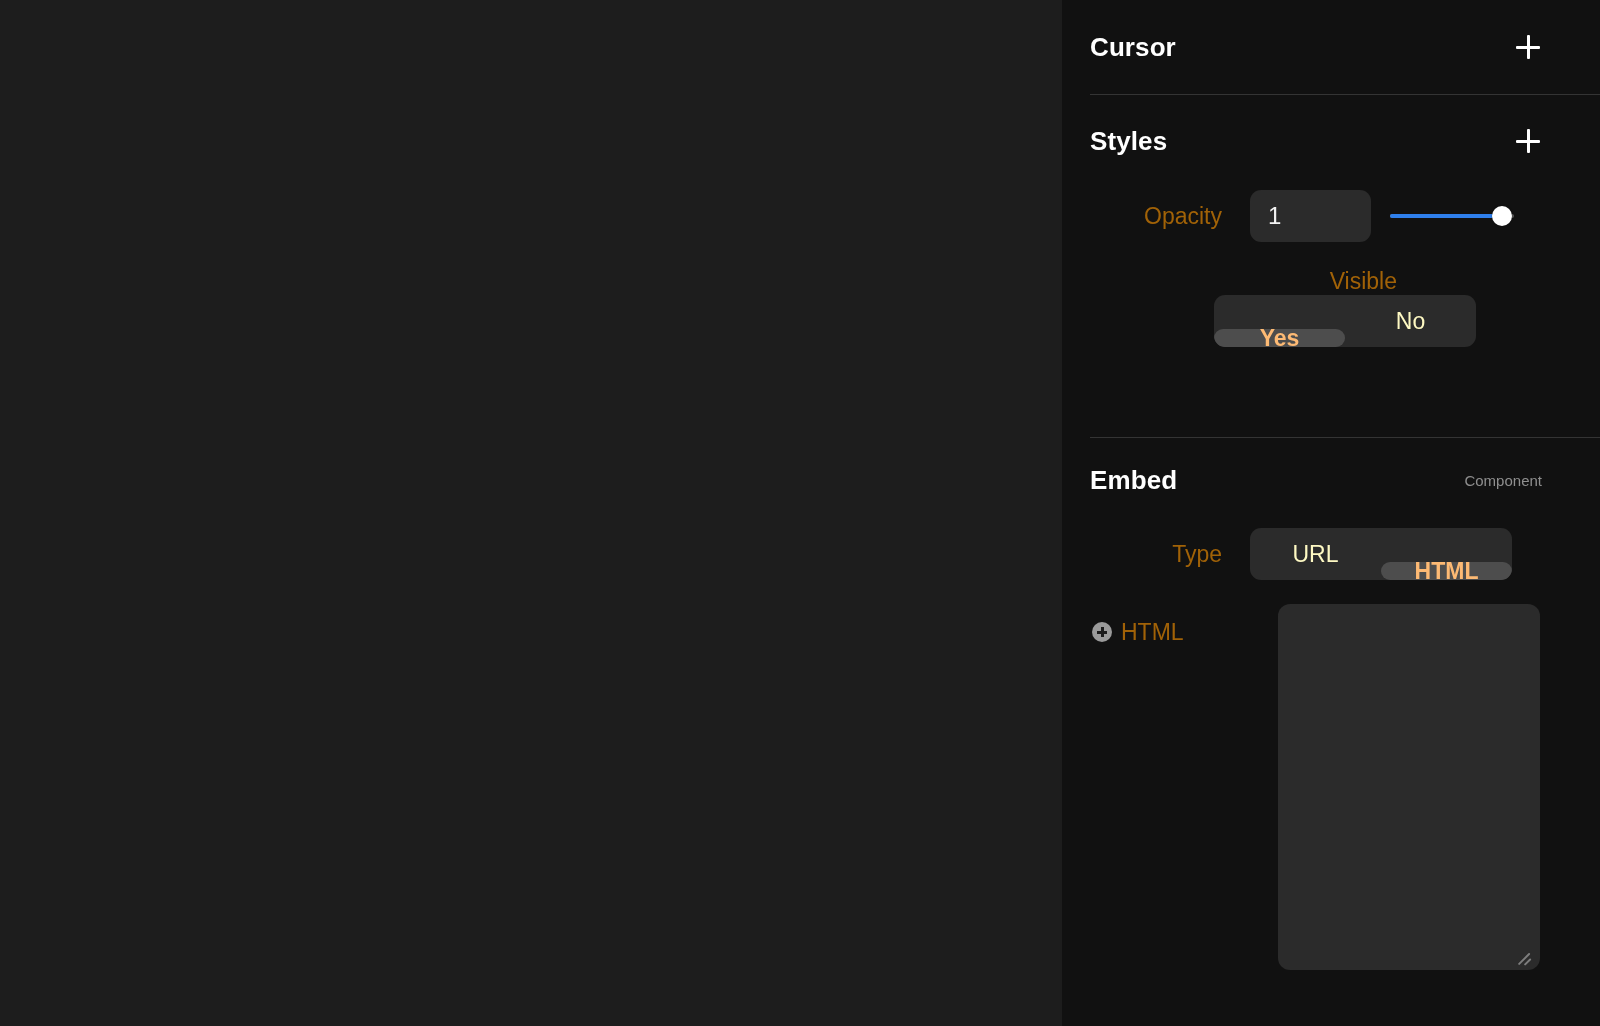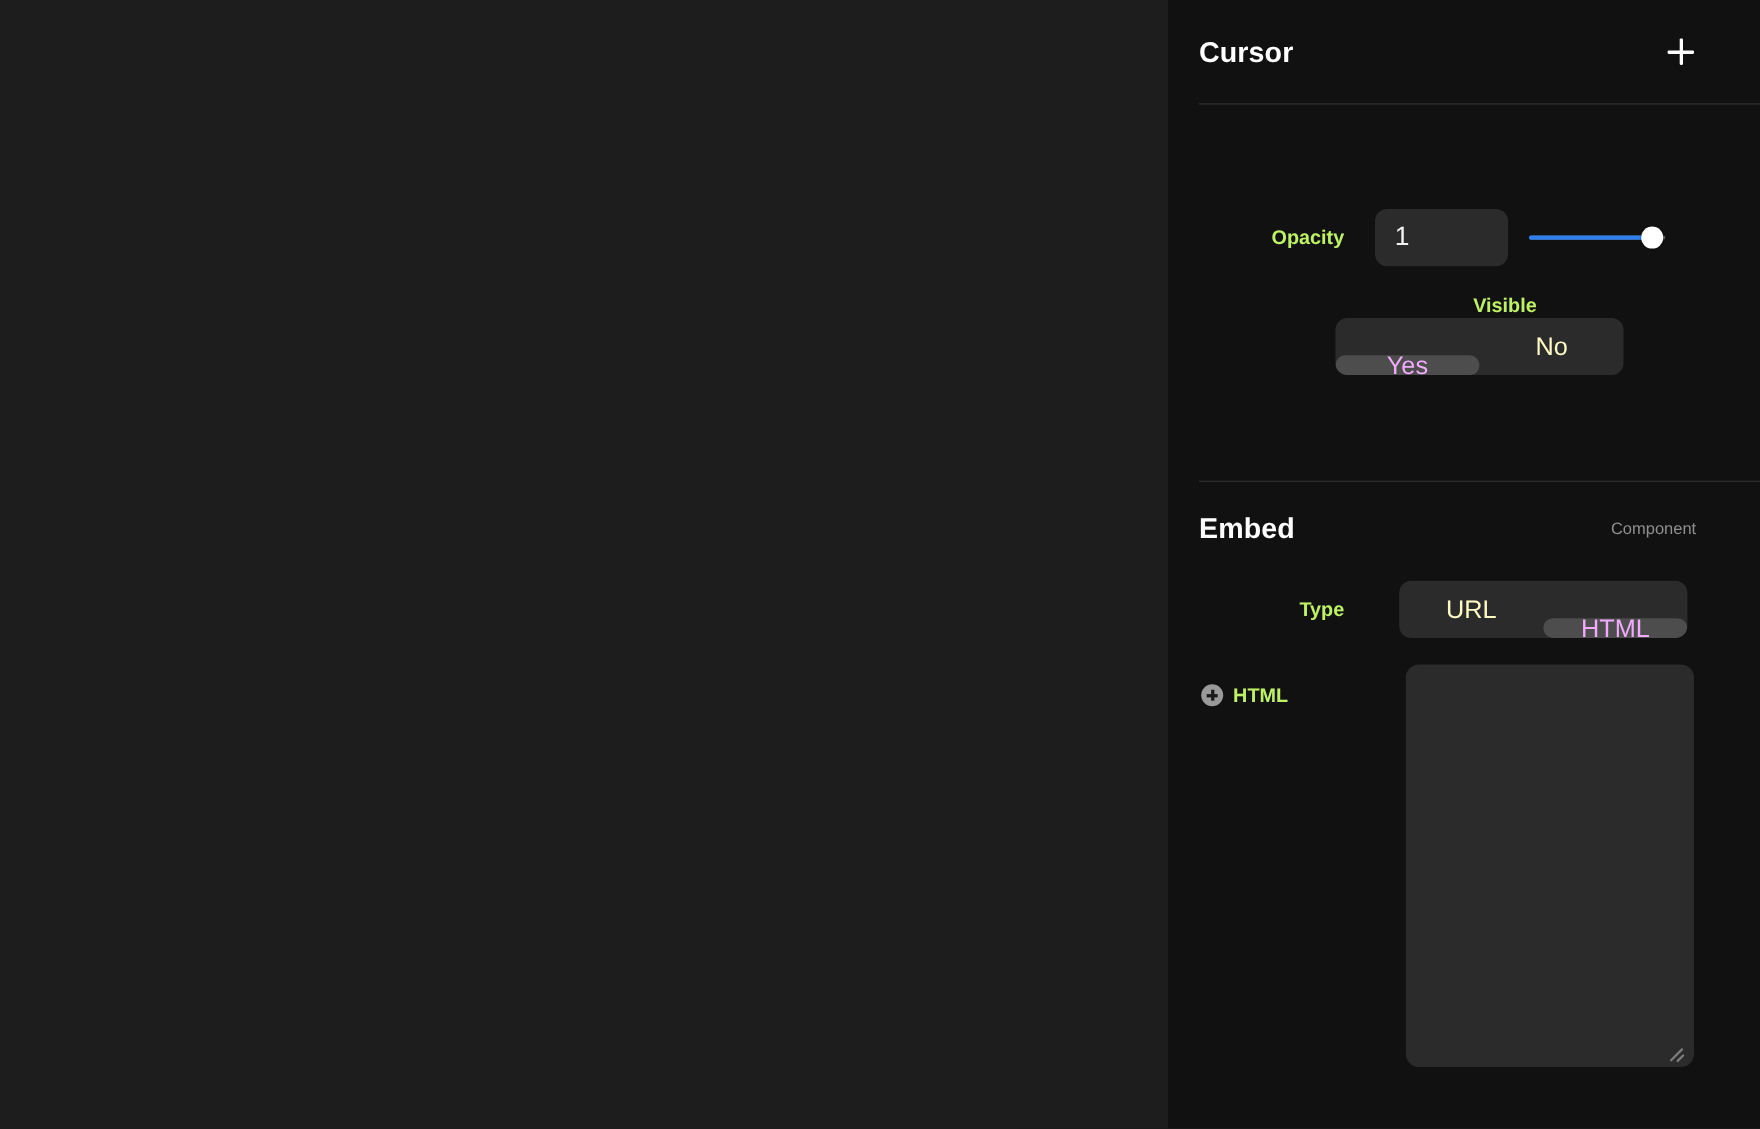--- a/index.html
+++ b/index.html
@@ -93,24 +93,23 @@
     right: 0;
     height: 52px;
     display: flex;
     align-items: center;
   }
 
   .prop-label {
     width: 160px;
     text-align: right;
     padding-right: 28px;
-    font-size: 18px;
-    color: #bef264;
+    font-size: 23px;
+    color: #a16207;
     white-space: nowrap;
-    font-weight: bold;
   }
 
   .prop-label.with-icon {
     display: flex;
     align-items: center;
     justify-content: flex-start;
     padding-right: 0;
     padding-left: 2px;
     gap: 9px;
     text-align: left;
@@ -202,22 +201,22 @@
     display: flex;
     align-items: center;
     justify-content: center;
     font-size: 23px;
     color: #fef9c3;
     cursor: pointer;
     border-radius: 11px;
   }
   .segmented .seg.active {
     background: #4d4d4d;
-    color: #f0abfc;
-    font-weight: normal;
+    color: #fdba74;
+    font-weight: bold;
     margin-top: 34px;
   }
 
   
   .textarea-wrap {
     position: absolute;
     left: 1278px;
     top: 604px;
     width: 262px;
     height: 366px;
@@ -263,20 +262,24 @@
 
   <div class="panel">
 
     <div class="section-header" style="top:33px;">
       <div class="section-title">Cursor</div>
       <div class="plus-btn"></div>
     </div>
 
     <div class="divider" style="top:94px;"></div>
 
+    <div class="section-header" style="top:127px;">
+      <div class="section-title">Styles</div>
+      <div class="plus-btn"></div>
+    </div>
 
     <div class="prop-row" style="top:190px;">
       <div class="prop-label">Opacity</div>
       <div class="prop-control">
         <div class="value-box">1</div>
         <div class="slider">
           <div class="track"></div>
           <div class="fill" style="width:112px;"></div>
           <div class="thumb" style="left:102px;"></div>
         </div>
@@ -294,21 +297,21 @@
     </div>
 
 
     <div class="divider" style="top:437px;"></div>
 
     <div class="section-header" style="top:467px;">
       <div class="section-title">Embed</div>
       <div class="section-meta">Component</div>
     </div>
 
-    <div class="prop-row" style="top:528px;gap:22px;">
+    <div class="prop-row" style="top:528px;">
       <div class="prop-label">Type</div>
       <div class="prop-control">
         <div class="segmented">
           <div class="seg">URL</div>
           <div class="seg active">HTML</div>
         </div>
       </div>
     </div>
 
     <div class="prop-row" style="top:606px;height:52px;">

